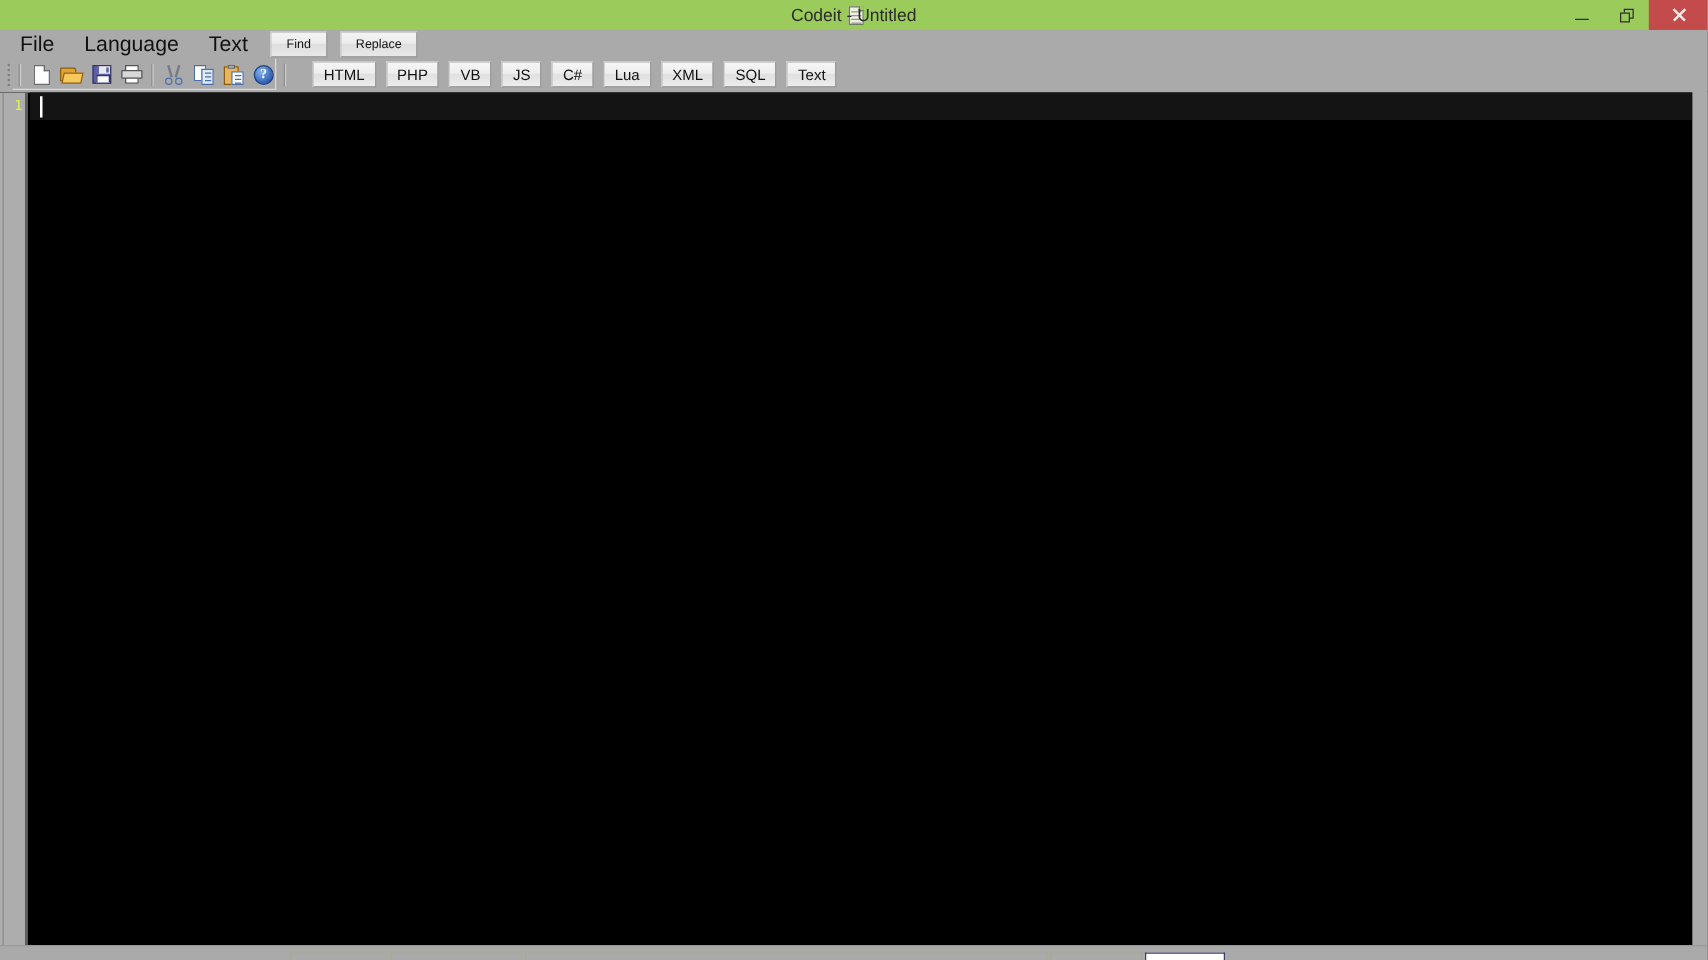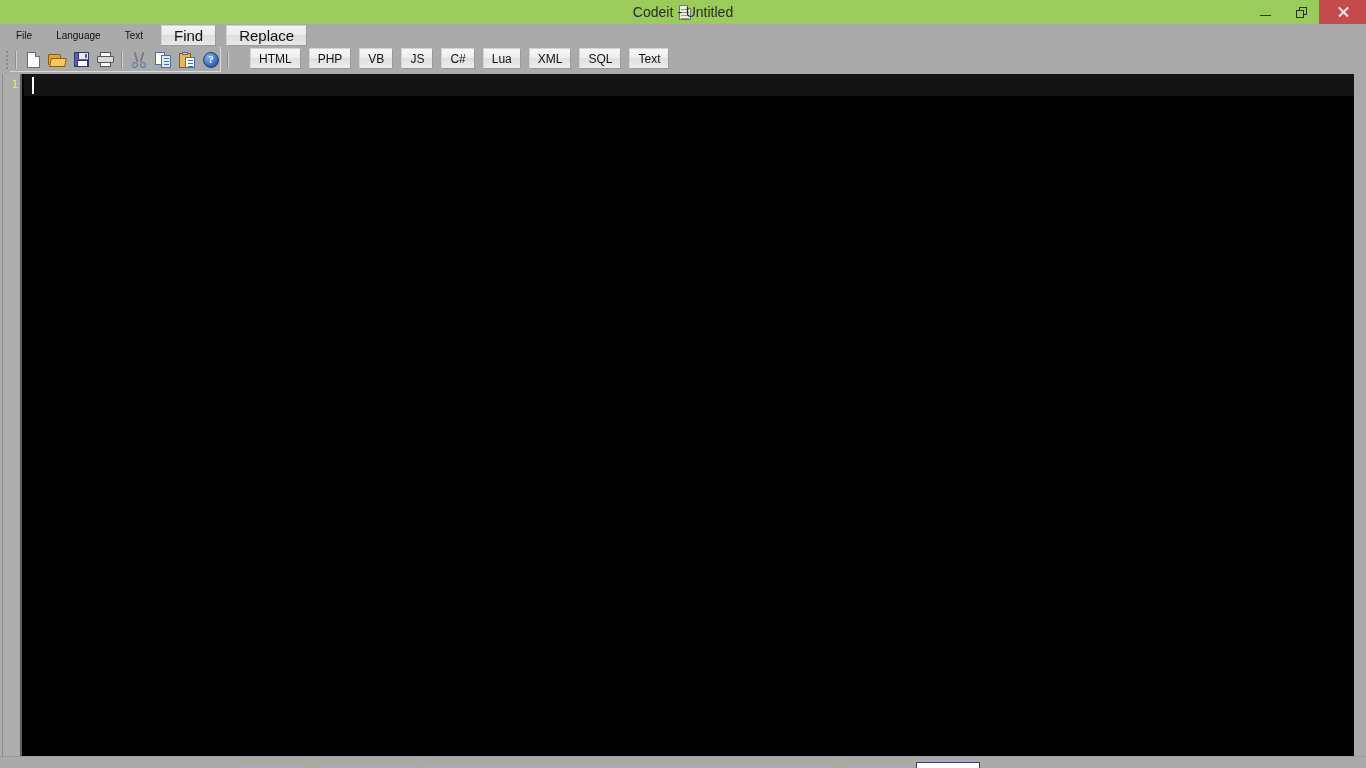--- a/index.html
+++ b/index.html
@@ -138,31 +138,31 @@
   .menubar {
     position: absolute;
     left: 0; top: 24px;
     width: 1366px;
     height: 23px;
     background: #aaaaab;
     display: flex;
     align-items: center;
   }
   .menu-item {
-    font-size: 10px;
+    font-size: 17px;
     color: #111;
     padding: 0 6px;
     height: 17px;
     line-height: 17px;
     margin-right: 12px;
     white-space: nowrap;
   }
   .menu-item:first-child { margin-left: 10px; }
   .menu-btn {
-    font-size: 15px;
+    font-size: 10px;
     color: #111;
     height: 21px;
     line-height: 20px;
     padding: 0 12px;
     margin-right: 10px;
     background: linear-gradient(to bottom, #f4f4f4 0%, #ececec 45%, #dedede 50%, #e8e8e8 100%);
     border: 1px solid #9b9b9b;
     border-top-color: #cfcfcf;
     border-left-color: #cfcfcf;
     box-sizing: border-box;
@@ -261,20 +261,21 @@
 
   .ic-help { width:16px; height:16px; border-radius:50%; background: radial-gradient(circle at 35% 30%, #8ab4ef 0%, #2f62b5 70%, #1c3f80 100%); border:1px solid #1c3f80; box-sizing:border-box; display:flex; align-items:center; justify-content:center; }
   .ic-help span { color:#fff; font-size:11px; font-weight:bold; line-height:1; font-family:"Liberation Serif", serif; }
 
   
   .langbar {
     position: absolute;
     left: 250px; top: 48px;
     height: 22px;
     display: flex;
+    align-items: center;
     gap: 8px;
   }
   .lang-btn {
     font-size: 12px;
     color: #111;
     height: 21px;
     line-height: 20px;
     padding: 0 8px;
     min-width: 22px;
     text-align: center;

